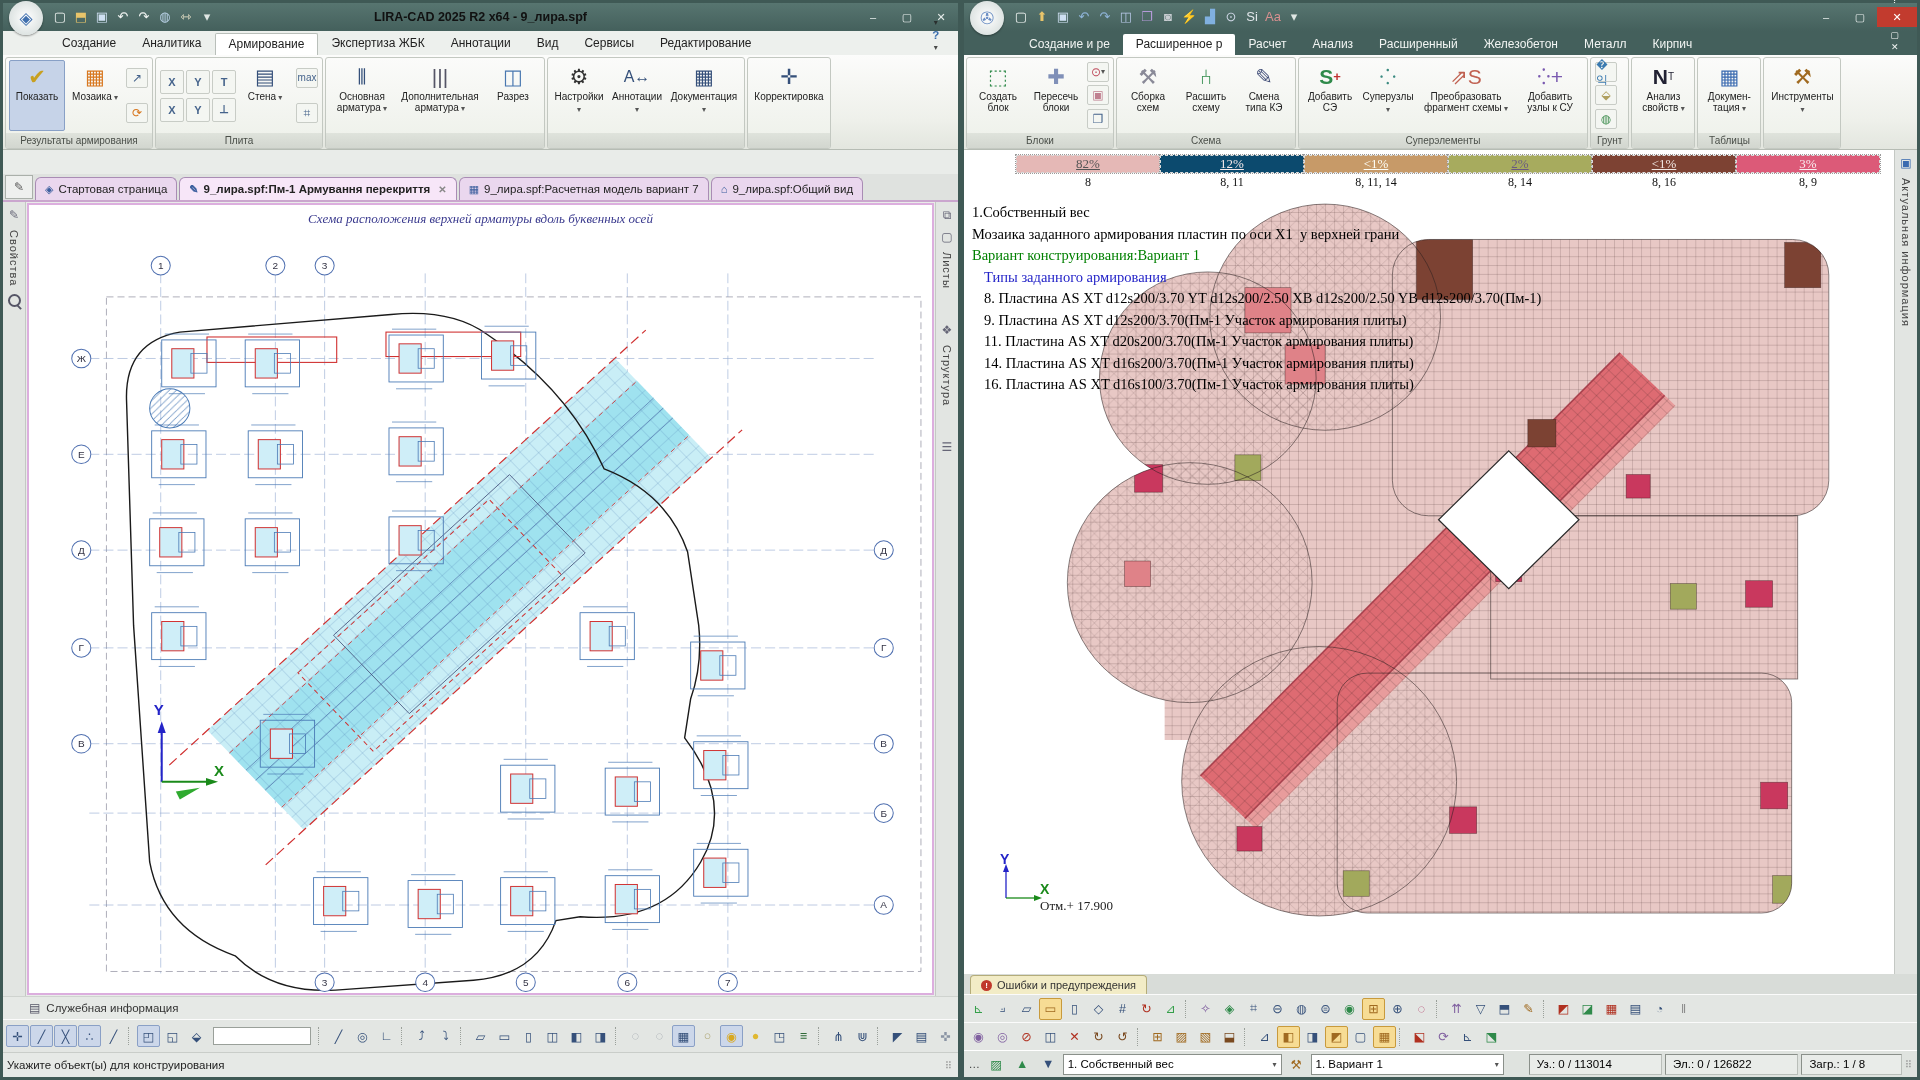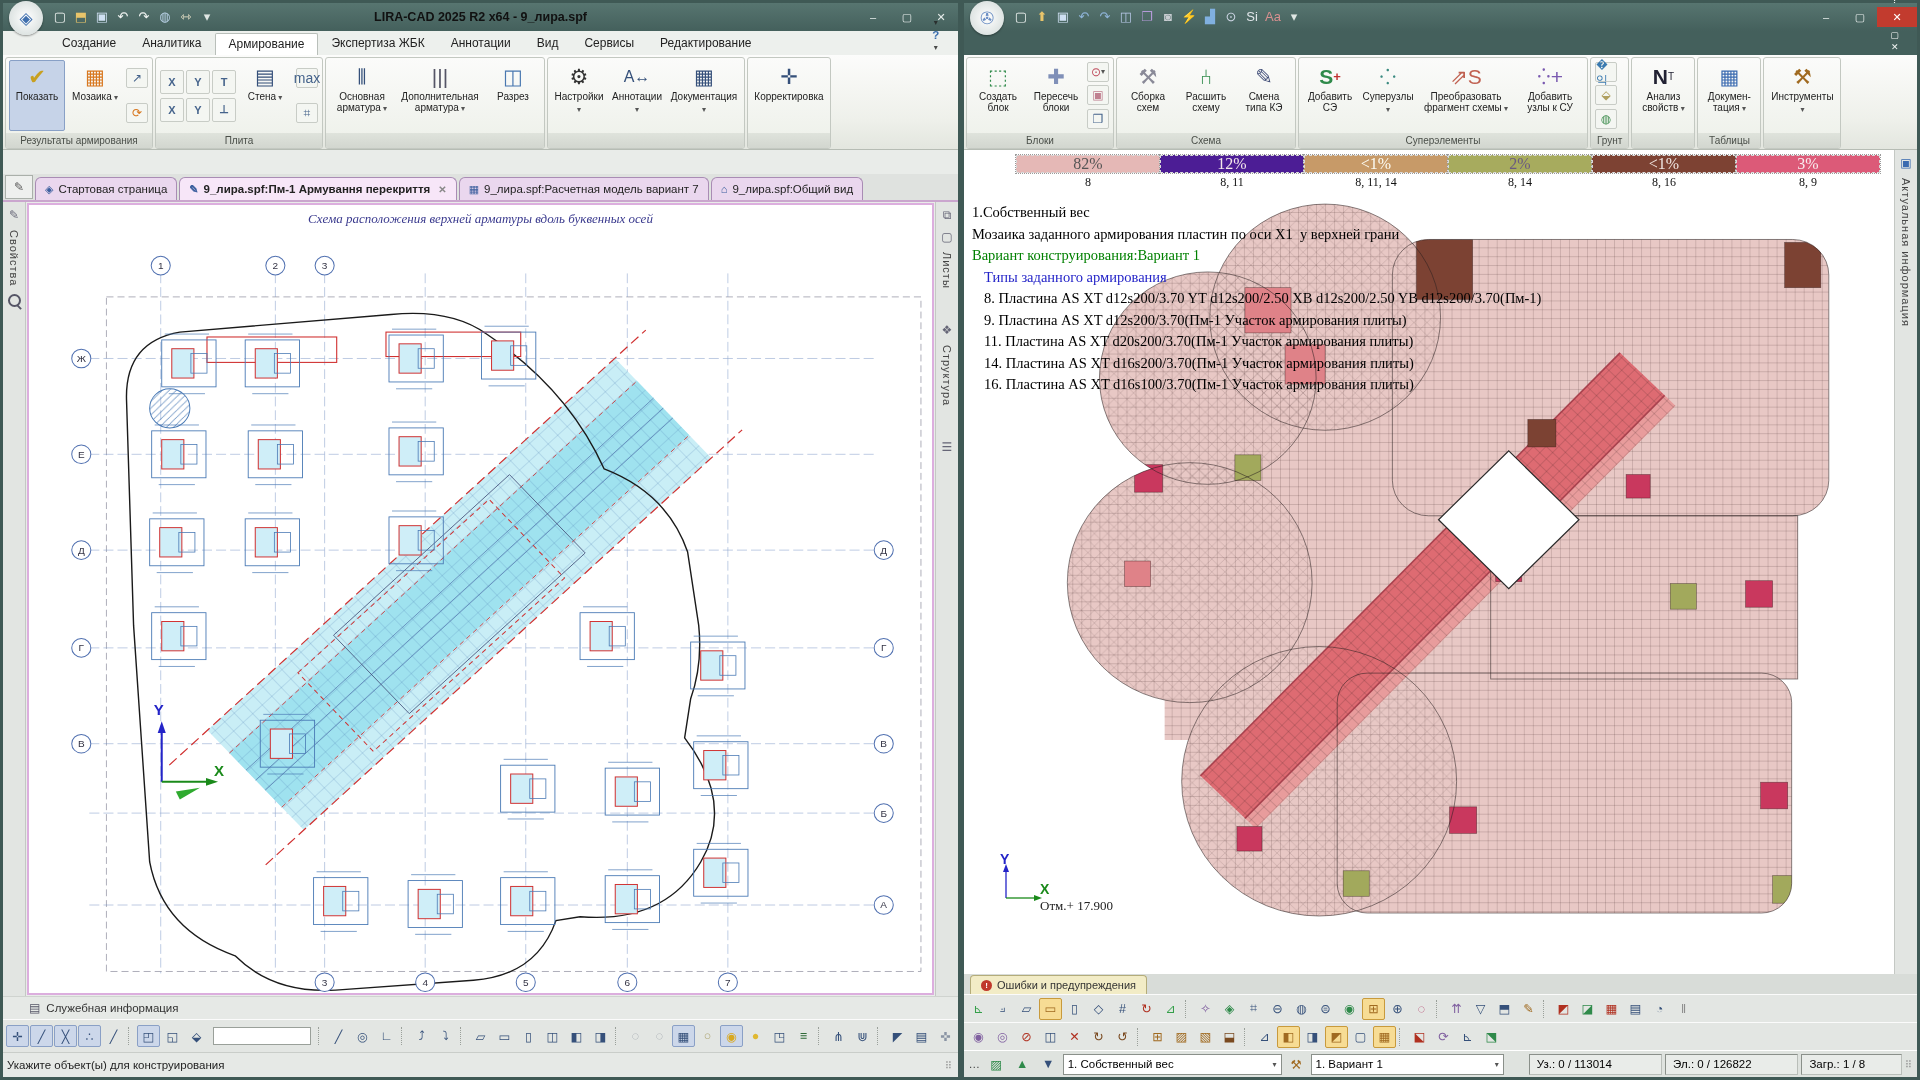--- a/index.html
+++ b/index.html
@@ -70,21 +70,21 @@
   .draw-titles{position:absolute;top:6px;left:0;right:0;text-align:center;z-index:5;
     font-family:"Liberation Serif",serif;font-style:italic;color:#3a3a8e;}
   .draw-title1{font-size:13.5px;text-decoration:underline;}
   .draw-title2{font-size:13px;}
   .canvas-left svg,.canvas-right svg.mesh{position:absolute;inset:0;width:100%;height:100%;}
 
   .canvas-right{flex:1;background:#fff;position:relative;overflow:hidden;}
   .legendrow{position:absolute;top:5px;left:52px;right:14px;z-index:6;}
   .lgitems{display:flex;}
   .lgitem{flex:1;text-align:center;font-family:"Liberation Serif",serif;}
-  .lgsw{height:16px;border:1px dashed #d8d8d8;outline:1px dotted #9a9a9a;font-size:16px;line-height:16px;}
+  .lgsw{height:16px;border:1px dashed #d8d8d8;outline:1px dotted #9a9a9a;font-size:13px;line-height:16px;text-decoration:underline;}
   .lgids{font-size:12px;color:#111;margin-top:2px;}
   .infoblock{position:absolute;top:52px;left:8px;z-index:6;font-family:"Liberation Serif",serif;font-size:14.5px;line-height:21.5px;white-space:pre;}
   .axis-xy{position:absolute;left:30px;bottom:58px;z-index:6;width:160px;height:62px;}
   .axis-note{position:absolute;left:46px;top:44px;font-family:"Liberation Serif",serif;font-size:13px;color:#222;white-space:nowrap;}
 
   
   .servicebar{height:22px;flex:none;background:#e6e9e6;display:flex;align-items:center;gap:6px;padding-left:26px;font-size:11.5px;color:#333;border-top:1px solid #cfd3cf;}
   .toolbar{flex:none;background:#e3e6e3;display:flex;align-items:center;padding:1px 3px;gap:1px;border-top:1px solid #fbfbfb;}
   .toolbar.h30{height:30px;}  .toolbar.h25{height:25px;}
   .ti{width:21px;height:20px;flex:none;display:flex;align-items:center;justify-content:center;font-size:12.5px;border:1px solid transparent;border-radius:2px;color:#35507a;}
@@ -179,21 +179,21 @@
               <span class="si" style="color: rgb(70, 100, 140);">T</span>
               <span class="si" style="color: rgb(70, 100, 140);">X</span>
               <span class="si" style="color: rgb(70, 100, 140);">Y</span>
               <span class="si" style="color: rgb(70, 100, 140);">⊥</span>
             </div>
           <div class="rbtn">
             <span class="ric" style="color:#35507a">▤</span>
             <span class="dd">Стена</span>
           </div>
           <div class="smallcol">
-            <span class="si" style="font-size:14px">max</span>
+            <span class="si" style="font-size:10px">max</span>
             <span class="si">⌗</span>
           </div>
         </div>
         <div class="rlabel">Плита</div>
       </div>
 
       <div class="rgroup">
         <div class="rbody">
           <div class="rbtn" style="width:62px">
             <span class="ric" style="color:#35507a">⫴</span>
@@ -656,20 +656,30 @@
         </div>
       <div class="win-ctrls">
         <div class="wc">–</div>
         <div class="wc">▢</div>
         <div class="wc close-red">✕</div>
       </div>
     </div>
 
     <div class="menubar">
       <span style="width:52px"></span>
+      <div id="menu-right-tabs" style="display:flex">
+          <div class="mtab">Создание и ре</div>
+          <div class="mtab active">Расширенное р</div>
+          <div class="mtab">Расчет</div>
+          <div class="mtab">Анализ</div>
+          <div class="mtab">Расширенный</div>
+          <div class="mtab">Железобетон</div>
+          <div class="mtab">Металл</div>
+          <div class="mtab">Кирпич</div>
+        </div>
       <div class="menu-right">
         <span>Стиль</span>
           <span class="car">▾</span>
         <span>Окно</span>
           <span class="car">▾</span>
         <span>?</span>
           <span class="car">▾</span>
         <span class="mini-wc">–</span>
         <span class="mini-wc">▢</span>
         <span class="mini-wc">✕</span>
@@ -855,21 +865,21 @@
           <polygon points="543,306 613,376 543,446 473,376" fill="#ffffff" stroke="#2a2a2a" stroke-width="1.2"></polygon>
         </svg>
 
         <div class="legendrow">
           <div class="lgitems" id="legend-sw">
               <div class="lgitem">
                 <div class="lgsw" style="background: rgb(229, 184, 182); color: rgb(85, 85, 85);">82%</div>
                 <div class="lgids">8</div>
               </div>
               <div class="lgitem">
-                <div class="lgsw" style="background: #4c1d95; color: rgb(245, 232, 234);">12%</div>
+                <div class="lgsw" style="background: #0c4a6e; color: rgb(245, 232, 234);">12%</div>
                 <div class="lgids">8, 11</div>
               </div>
               <div class="lgitem">
                 <div class="lgsw" style="background: rgb(199, 154, 104); color: rgb(253, 253, 245);">&lt;1%</div>
                 <div class="lgids">8, 11, 14</div>
               </div>
               <div class="lgitem">
                 <div class="lgsw" style="background: rgb(167, 171, 94); color: rgb(106, 90, 128);">2%</div>
                 <div class="lgids">8, 14</div>
               </div>

